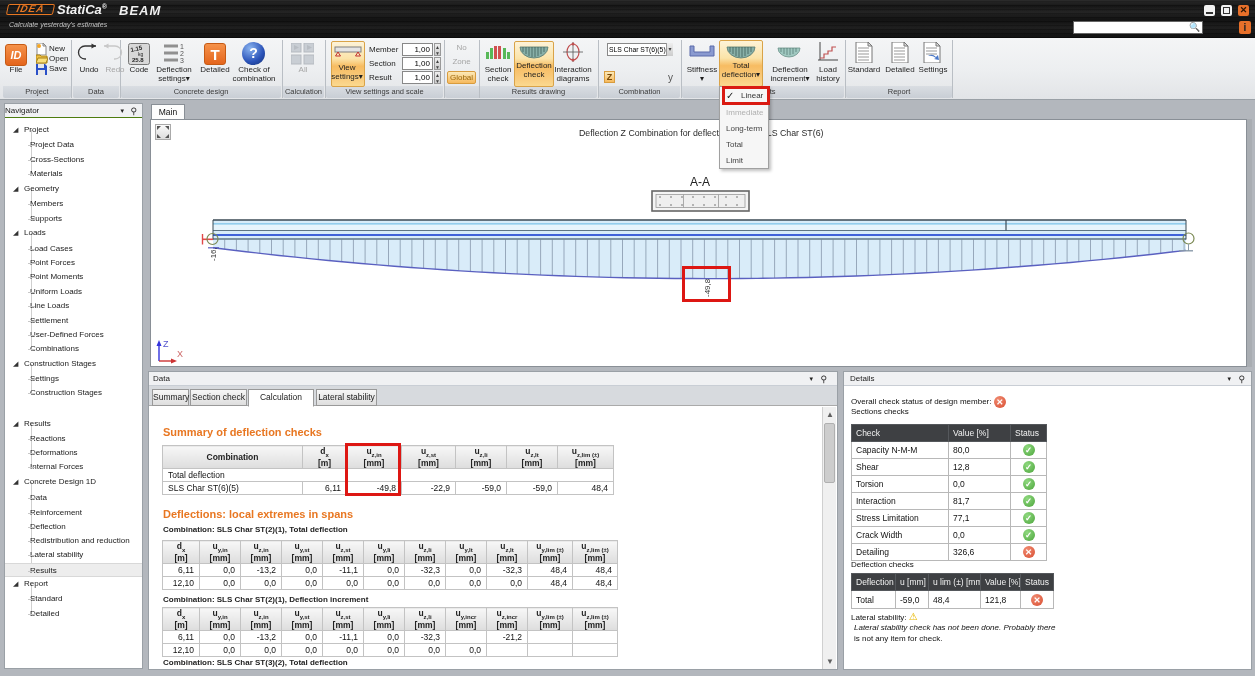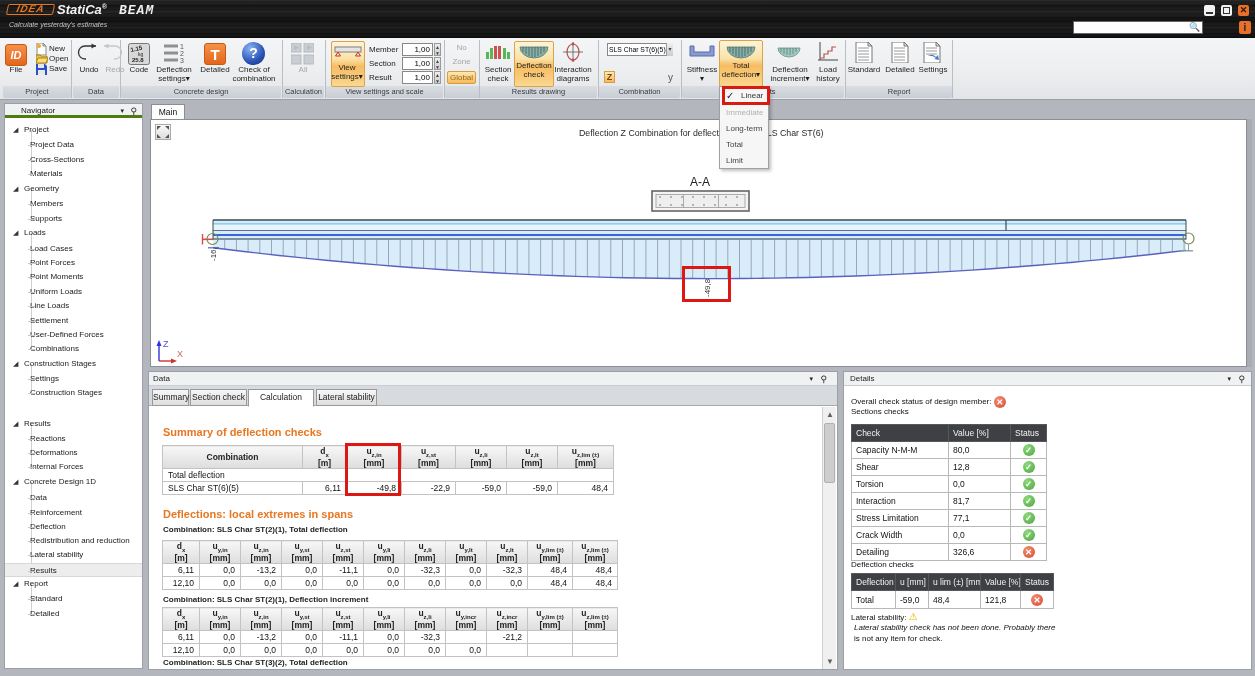--- a/index.html
+++ b/index.html
@@ -9,21 +9,21 @@
 
   
   #titlebar { position:absolute; left:0; top:0; width:1255px; height:38px;
     background:#0d0d0d;
     background-image:linear-gradient(180deg, rgba(255,255,255,0.10) 0px, rgba(255,255,255,0.02) 6px, rgba(255,255,255,0.07) 12px, rgba(0,0,0,0.0) 20px, rgba(255,255,255,0.05) 27px, rgba(0,0,0,0.1) 38px), repeating-linear-gradient(180deg, rgba(255,255,255,0.06) 0px, rgba(255,255,255,0.0) 1px, rgba(0,0,0,0.22) 2px, rgba(70,70,70,0.22) 3px, rgba(0,0,0,0.08) 4px);
   }
   #logo-idea { position:absolute; left:7px; top:4px; width:47px; height:11px;
     border:1.5px solid #e87722; border-radius:2px; transform:skewX(-12deg);
     color:#e87722; font-weight:bold; font-style:italic; font-size:10px; line-height:8px; text-align:center; letter-spacing:1px; }
   #logo-statica { position:absolute; left:57px; top:2px; color:#f2f2f2; font-size:13px; font-style:italic; font-weight:bold; }
-  #logo-beam { position:absolute; left:119px; top:3px; color:#f0f0f0; font-size:13px; font-style:italic; font-weight:bold; letter-spacing:1px;font-family:Liberation Mono, monospace; }
+  #logo-beam { position:absolute; left:119px; top:3px; color:#f0f0f0; font-size:13px; font-style:italic; font-weight:bold; letter-spacing:1px; }
   #tagline { position:absolute; left:9px; top:21px; color:#c4c4c4; font-size:7px; font-style:italic; }
   #filename { position:absolute; left:400px; top:5px; width:480px; text-align:center; color:#dadada; font-size:8.3px; }
   .winbtn { position:absolute; top:5px; width:11px; height:11px; border-radius:2px; background:#f2f2f2; }
   #btn-min { left:1204px; } #btn-min::after { content:""; position:absolute; left:2px; right:2px; bottom:2px; height:2px; background:#333; }
   #btn-max { left:1221px; } #btn-max::after { content:""; position:absolute; left:2px; right:2px; top:2px; bottom:2px; border:1.5px solid #333; }
   #btn-close { left:1238px; background:#e8702a; } #btn-close::before { content:"\2715"; position:absolute; left:0; top:0; width:11px; line-height:11px; text-align:center; color:#2a1505; font-size:9px; font-weight:bold; }
   #searchbox { position:absolute; left:1073px; top:21px; width:130px; height:13px; background:#fff; border:1px solid #666; }
   #searchbox::after { content:"\1F50D"; position:absolute; right:1px; top:0px; font-size:9px; color:#999; }
   #btn-info { position:absolute; left:1239px; top:21px; width:12px; height:13px; background:#e8702a; border-radius:2px; color:#222; font-weight:bold; font-size:10px; text-align:center; line-height:13px; }
 
@@ -34,21 +34,21 @@
     background:linear-gradient(180deg,#d9dde2,#c9ced5); border-radius:0 0 2px 2px; padding-top:0px; line-height:12px; }
   .rsep { position:absolute; top:2px; width:1px; height:58px; background:#b9bec4; }
   .rlabel { position:absolute; font-size:8px; color:#1e1e1e; text-align:center; line-height:8.5px; }
   .grey { color:#a6a6a6 !important; }
   .active-btn { background:linear-gradient(180deg,#fdf3d8 0%,#fbe3a8 38%,#f7bc62 55%,#f9cd80 85%,#fbd98f 100%); border:1px solid #d9a348; border-radius:2px; }
 
   
   #tabstrip { position:absolute; left:0; top:100px; width:1255px; height:19px; background:#b3b7bd; }
   #maintab { position:absolute; left:151px; top:104px; width:34px; height:15px; background:#fdfdfd; border:1px solid #898f96; border-bottom:none; font-size:8.5px; text-align:center; line-height:15px; color:#111; }
   #navigator { position:absolute; left:4px; top:103px; width:139px; height:566px; background:#fff; border:1px solid #9aa0a6; }
-  #nav-header { position:absolute; left:0; top:0; width:100%; height:14px; background:#f0f1f3; border-bottom:3px solid #4d7c0f; font-size:8px; color:#222; padding-left:16px; line-height:14px; }
+  #nav-header { position:absolute; left:0; top:0; width:100%; height:14px; background:#f0f1f3; border-bottom:1px solid #4d7c0f; font-size:8px; color:#222; padding-left:0; line-height:14px; }
   .nav-item { position:absolute; left:0; width:100%; height:14px; line-height:14px; font-size:8px; color:#1a1a1a; white-space:nowrap; }
   .nav-root { padding-left:19px; }
   .nav-child { padding-left:25px; }
   .nav-root::before { content:"\25E2"; position:absolute; left:8px; top:0px; font-size:7px; color:#333; }
   .nav-child::before { content:""; position:absolute; left:23px; top:7px; width:7px; height:1px; background:#c8c8c8; }
   .nav-sel { background:#ededed; border-top:1px solid #d8d8d8; border-bottom:1px solid #d8d8d8; }
 
   
   #canvas { position:absolute; left:150px; top:119px; width:1097px; height:248px; background:#fff; border:1px solid #898f96; }
   #zoombtn { position:absolute; left:4px; top:4px; width:16px; height:16px; background:linear-gradient(180deg,#fafafa,#dcdcdc); border:1px solid #aaa; }

